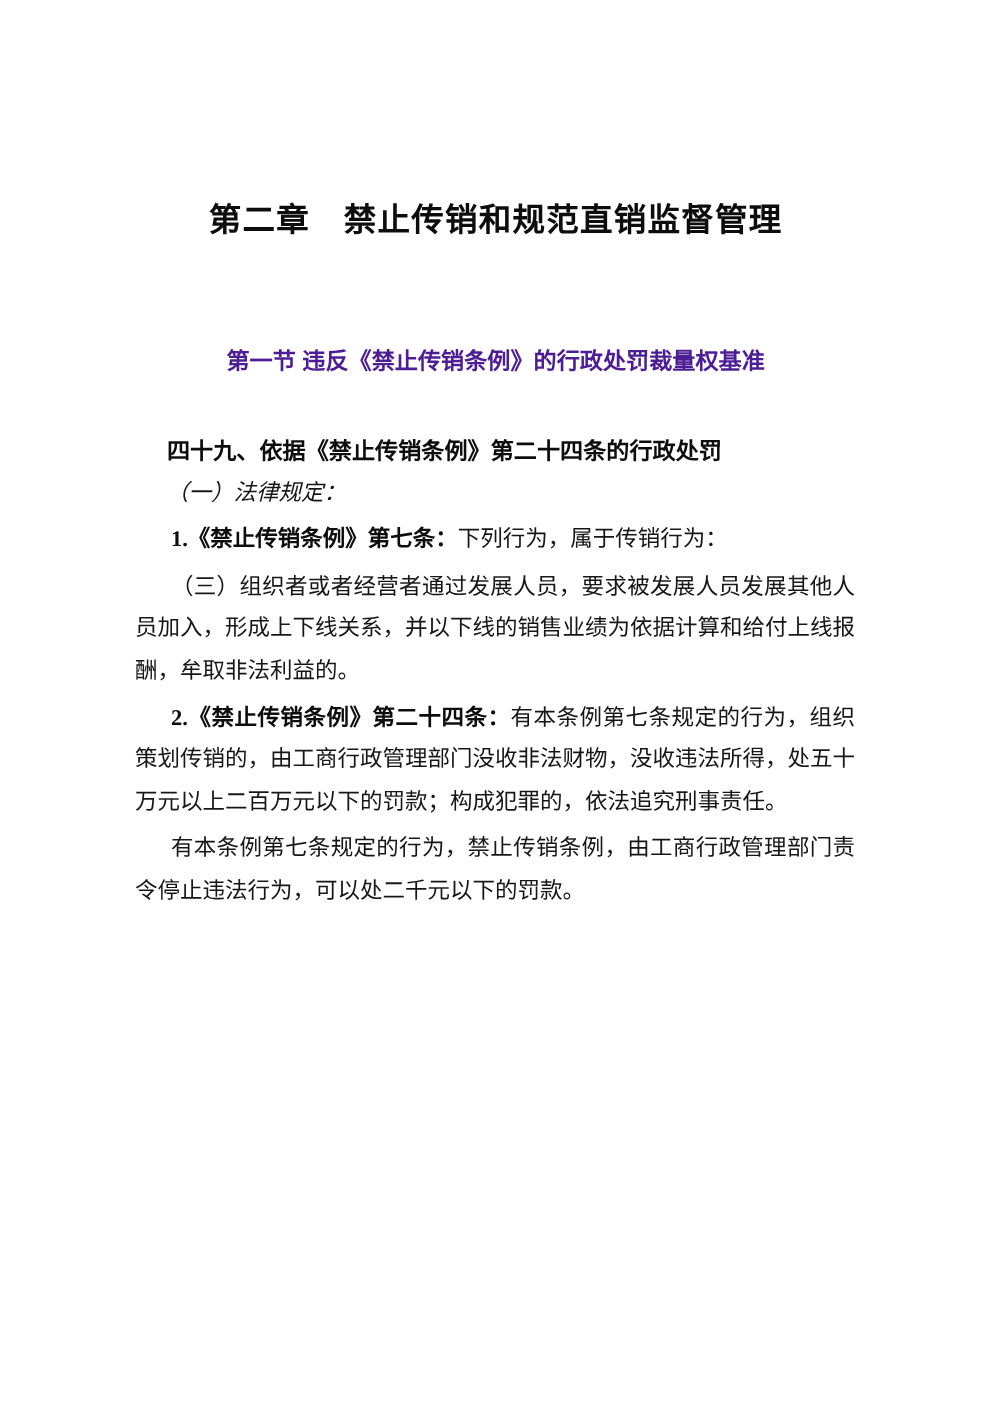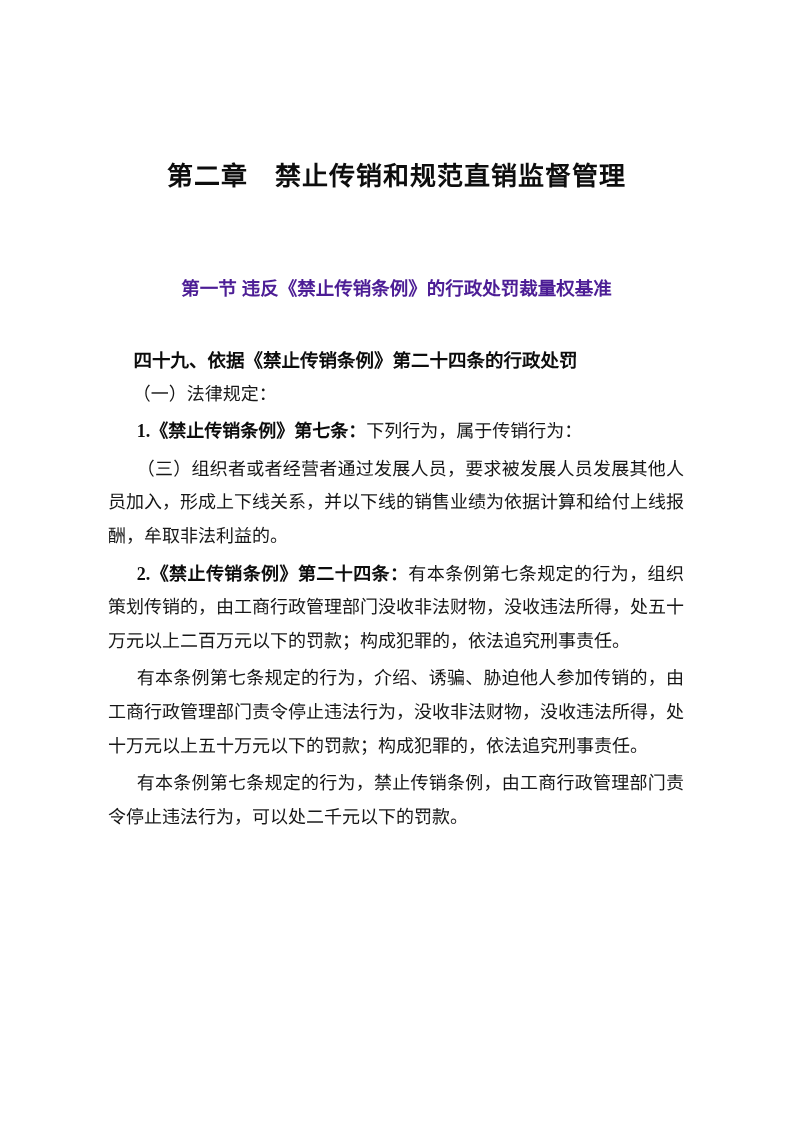--- a/index.html
+++ b/index.html
@@ -60,20 +60,21 @@
     line-height: 33.6px;
     text-indent: 1.6em;
     text-align: left;
     color: #0d0d0d;
   }
   .legal-label {
     margin: 0;
     text-indent: 1.6em;
     font-family: "Liberation Serif", serif;
     color: #161616;
+    font-style: italic;
   }
   .body-para {
     margin: 4px;
     text-indent: 1.6em;
     font-family: "Liberation Serif", serif;
     color: #161616;
   }
   .para-lead {
     font-weight: bold;
     color: #0d0d0d;
@@ -105,21 +106,20 @@
     <p class="legal-label">（一）法律规定：</p>
 
     <p class="body-para"><span class="para-lead">1.《禁止传销条例》第七条：</span><span>下列行为，属于传销行为：</span></p>
 
 
 
     <p class="body-para"><span>（三）组织者或者经营者通过发展人员，要求被发展人员发展其他人员加入，形成上下线关系，并以下线的销售业绩为依据计算和给付上线报酬，牟取非法利益的。</span></p>
 
     <p class="body-para"><span class="para-lead">2.《禁止传销条例》第二十四条：</span><span>有本条例第七条规定的行为，组织策划传销的，由工商行政管理部门没收非法财物，没收违法所得，处五十万元以上二百万元以下的罚款；构成犯罪的，依法追究刑事责任。</span></p>
 
-    <p class="body-para"><span>有本条例第七条规定的行为，介绍、诱骗、胁迫他人参加传销的，由工商行政管理部门责令停止违法行为，没收非法财物，没收违法所得，处十万元以上五十万元以下的罚款；构成犯罪的，依法追究刑事责任。</span></p>
 
     <p class="body-para"><span>有本条例第七条规定的行为，禁止传销条例，由工商行政管理部门责令停止违法行为，可以处二千元以下的罚款。</span></p>
 
   </div>
 
   <div class="page-number">— 35 —</div>
 
 </div>
 
 </body></html>

